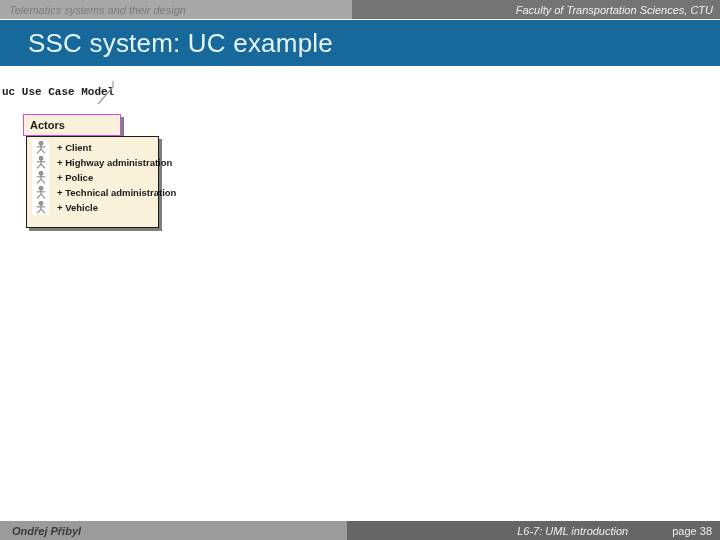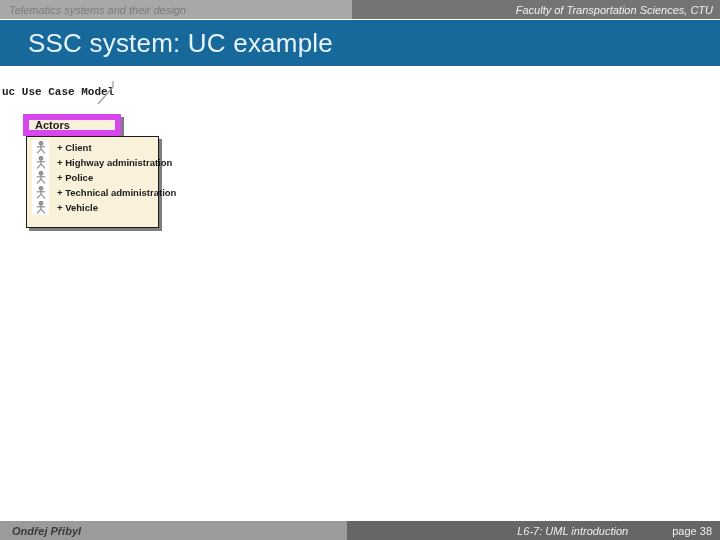--- a/index.html
+++ b/index.html
@@ -28,21 +28,21 @@
     margin:0;font-size:26px;font-weight:400;color:#e6f4fc;letter-spacing:0.2px;white-space:nowrap;
   }
   
   .diagram{position:absolute;left:0;top:66px;width:260px;height:200px;}
   .frame-label{
     position:absolute;left:2px;top:20px;font-size:11px;font-weight:bold;color:#1c1c1c;white-space:nowrap;font-family:Liberation Mono, monospace;
   }
   .frame-decoration{position:absolute;left:0;top:0;width:260px;height:200px;pointer-events:none;}
   .pkg-tab{
     position:absolute;left:23px;top:48px;width:98px;height:22px;
-    background:#faf1db;border:6px solid #d946ef;box-sizing:border-box;
+    background:#faf1db;border:1px solid #d946ef;box-sizing:border-box;
     box-shadow:3px 3px 0 #7e7e7e;
     display:flex;align-items:center;padding-left:6px;
   }
   .pkg-tab span{font-size:11px;font-weight:bold;color:#1c1c1c;}
   .pkg-body{
     position:absolute;left:26px;top:70px;width:133px;height:92px;
     background:#faf1db;border:1px solid #1c1c1c;box-sizing:border-box;
     box-shadow:3px 3px 0 #7e7e7e;padding-top:3px;
   }
   .actor-row{display:flex;align-items:center;height:15px;margin-left:5px;}

